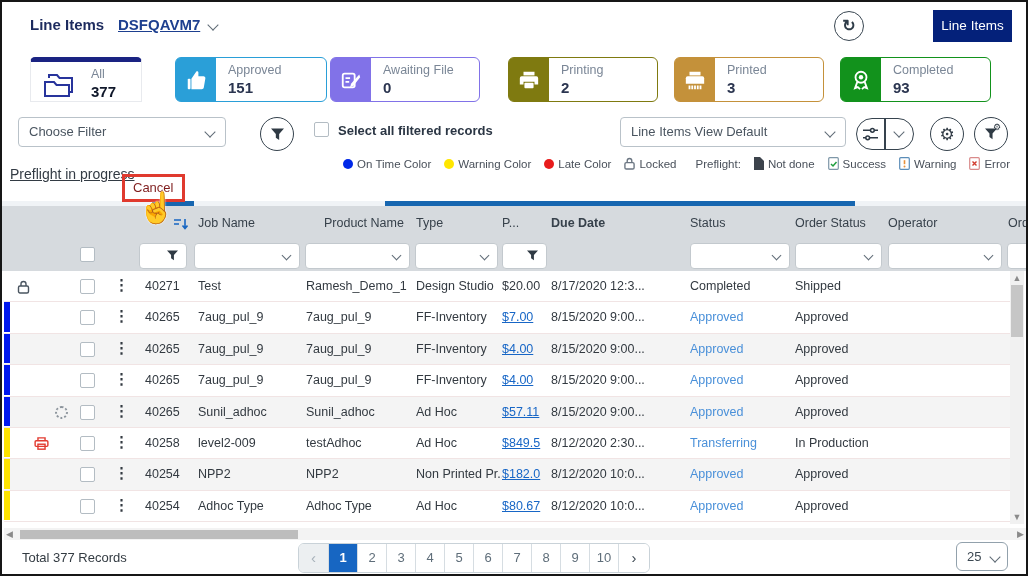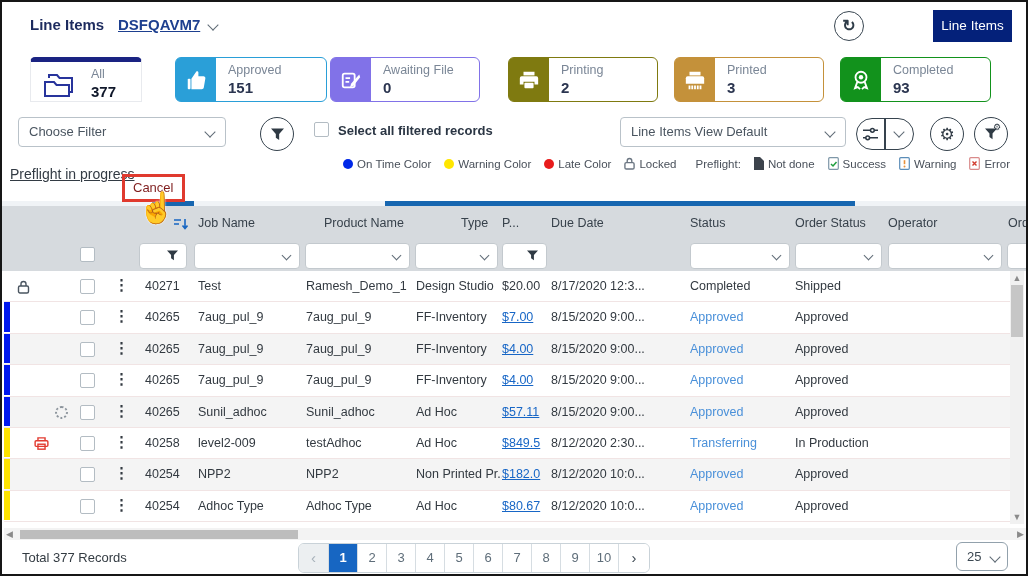--- a/index.html
+++ b/index.html
@@ -273,23 +273,23 @@
     <div class="progress-seg" style="left:383px;width:470px;"></div>
   </div>
 
   <div class="grid-head">
     <svg style="position:absolute;left:172px;top:12px;" width="14" height="12" viewBox="0 0 14 12" stroke="#1766c2" stroke-width="1.6" fill="none">
       <path d="M0 2 h7 M0 6 h5"></path>
         <path d="M11 1 v9 M8.5 7.5 L11 10.5 L13.5 7.5"></path>
     </svg>
     <div class="hlabel" style="left:196px;">Job Name</div>
     <div class="hlabel" style="left:304px;margin-left:18px;">Product Name</div>
-    <div class="hlabel" style="left:414px;margin-left:45px;">Type</div>
+    <div class="hlabel" style="left:414px;">Type</div>
     <div class="hlabel" style="left:500px;">P...</div>
-    <div class="hlabel" style="left:549px;">Due Date</div>
+    <div class="hlabel" style="left:549px;font-weight:bold;">Due Date</div>
     <div class="hlabel" style="left:688px;">Status</div>
     <div class="hlabel" style="left:793px;">Order Status</div>
     <div class="hlabel" style="left:886px;">Operator</div>
     <div class="hlabel" style="left:1006px;">Ord...</div>
 
     <span class="checkbox" style="position:absolute;left:78px;top:41px;"></span>
     <div class="fcell" style="left:137px;width:48px;">
       <svg style="position:absolute;right:8px;top:6px;" width="11" height="11" viewBox="0 0 14 13" fill="#2f3a44">
           <path d="M0 0 h14 l-5.2 6 v6.5 l-3.6-2.6 V6 z"></path>
         </svg>

